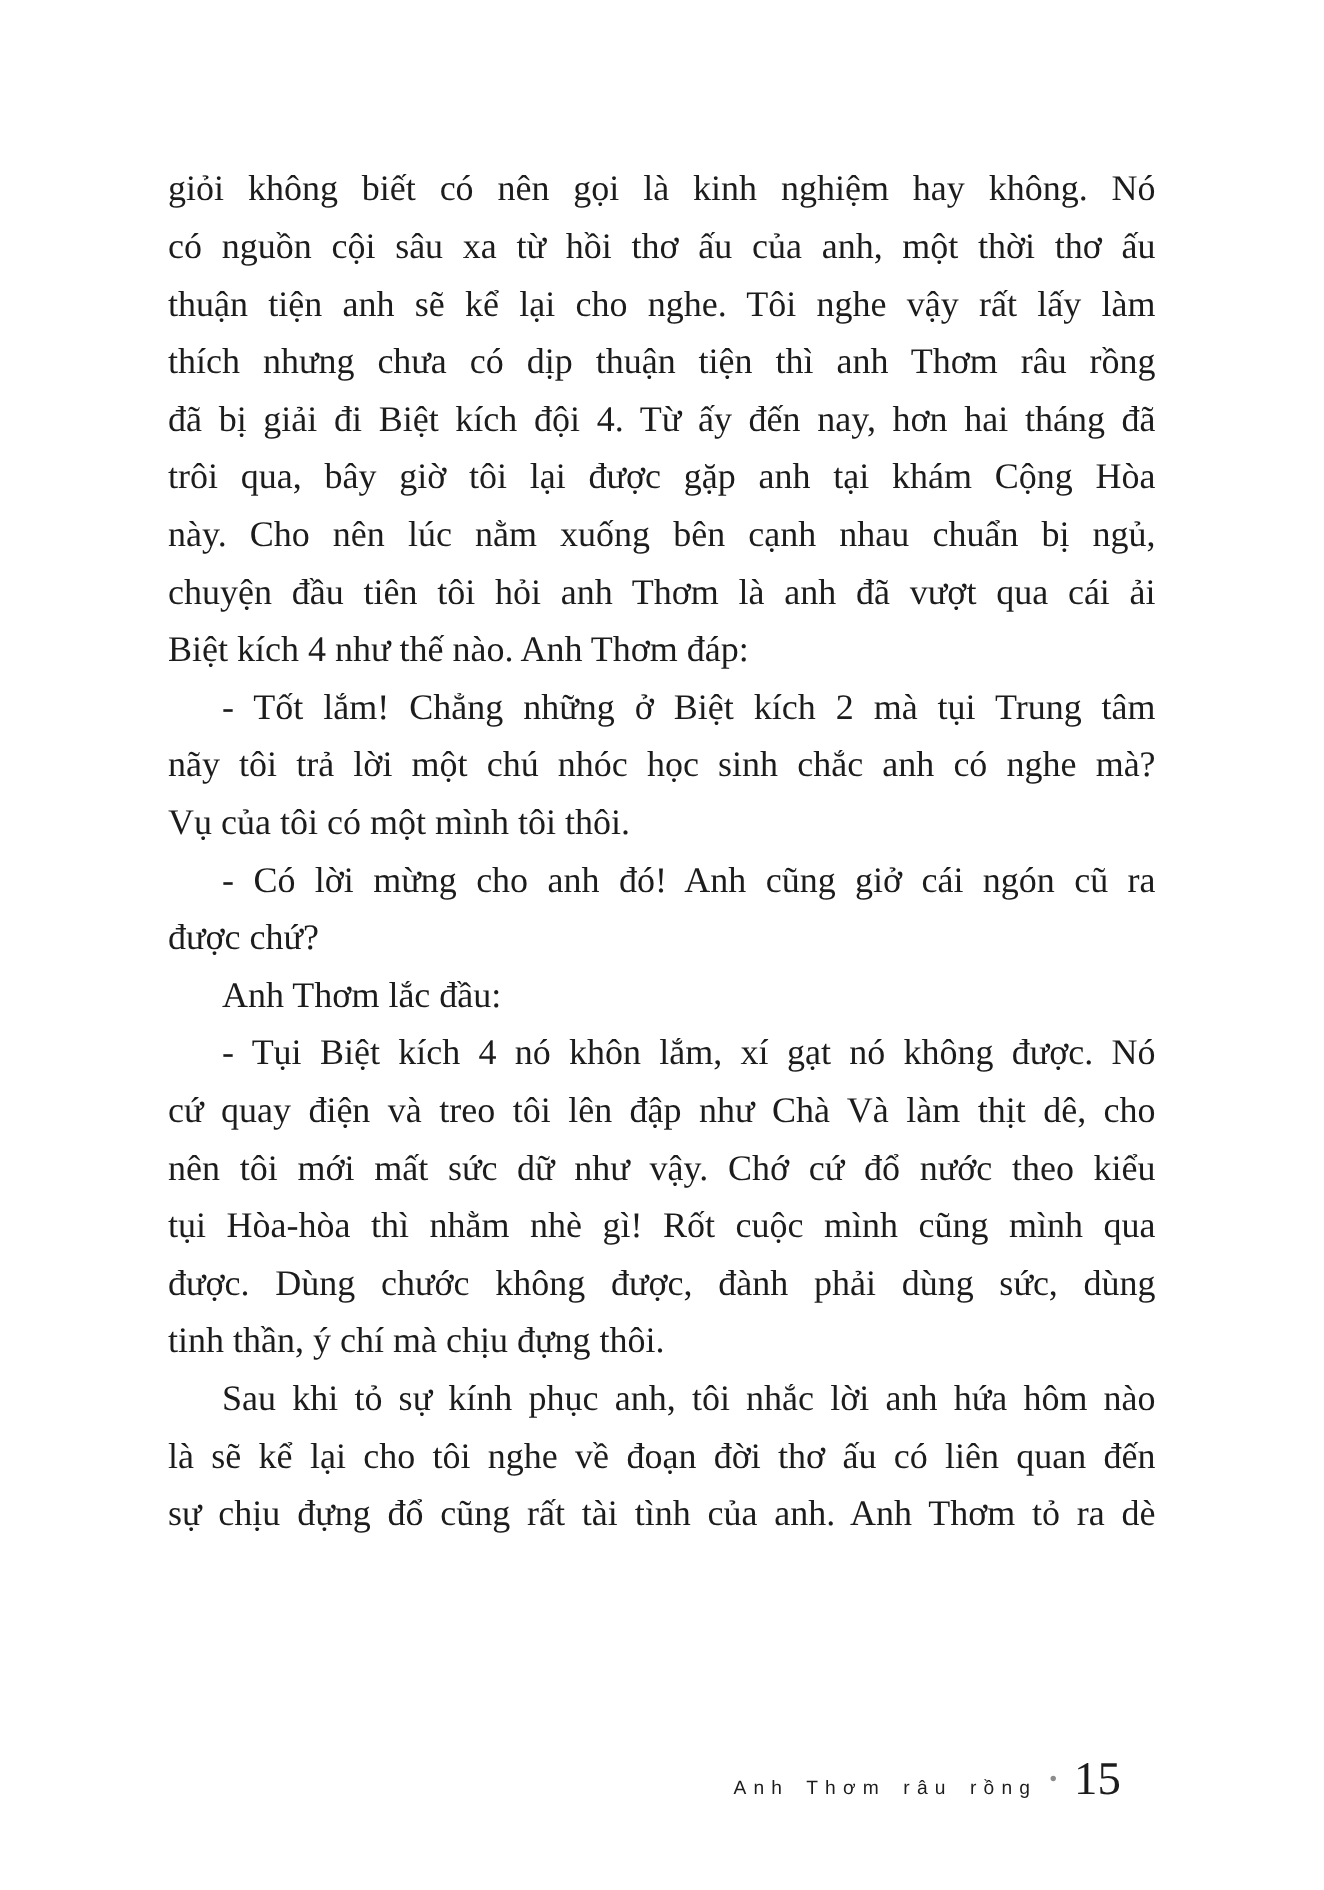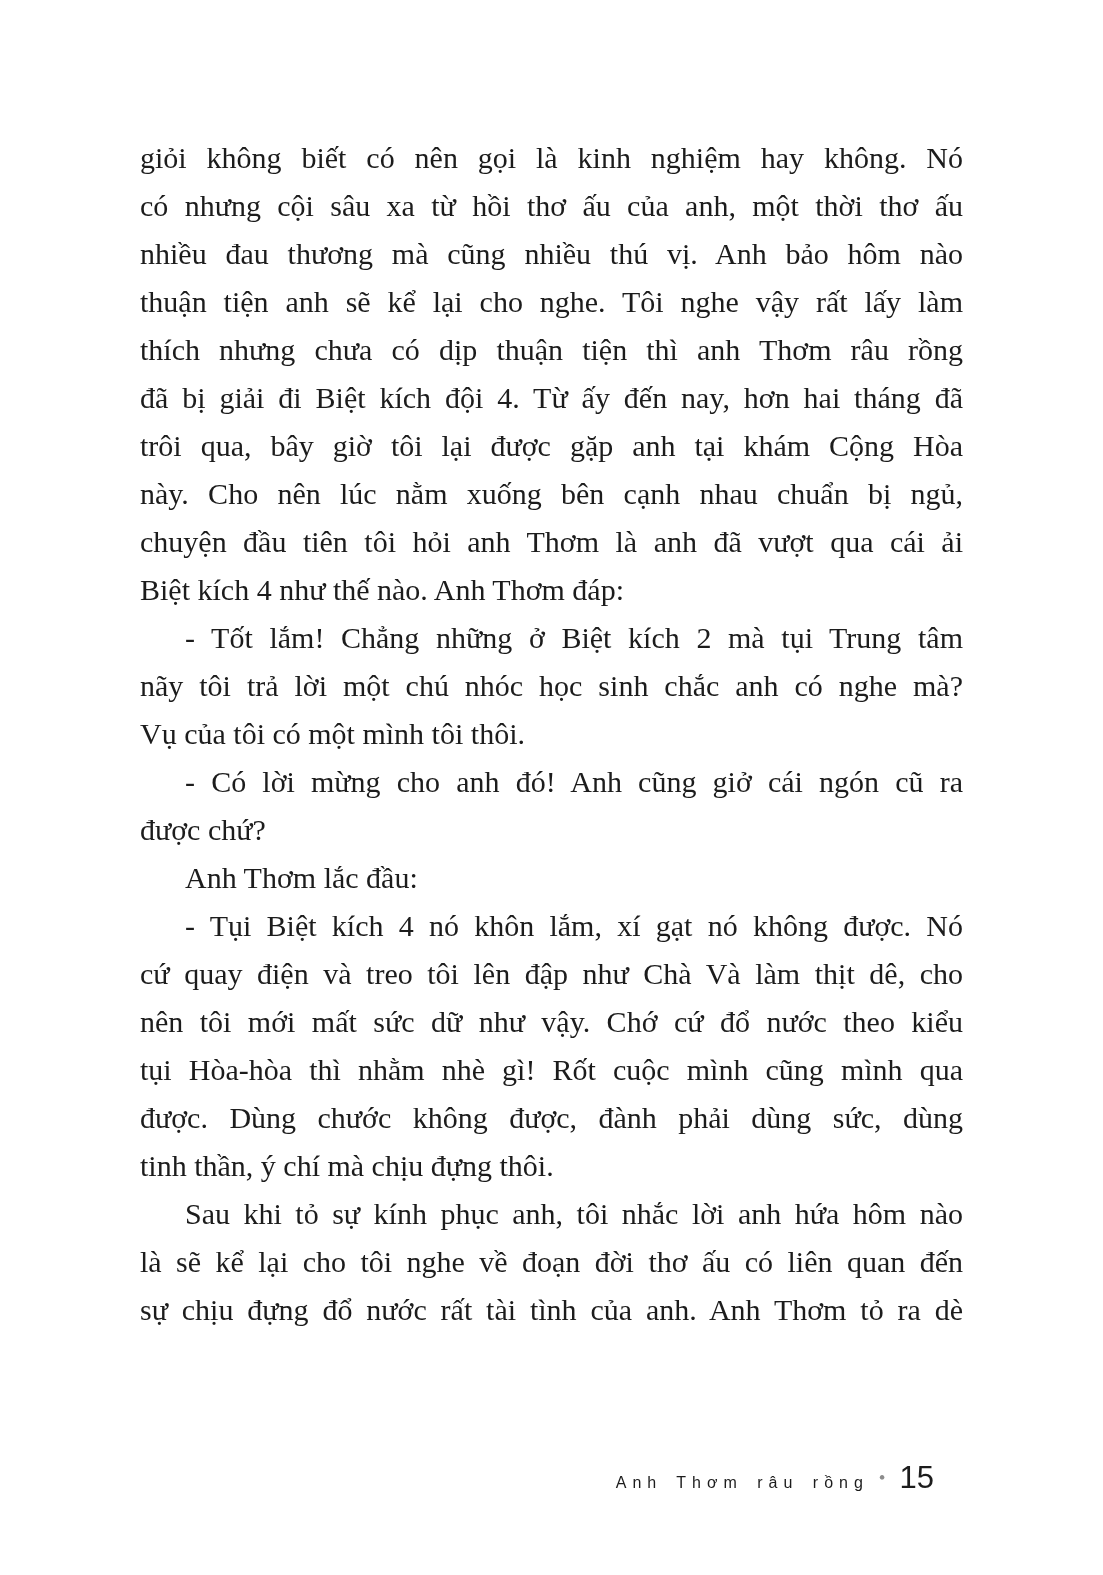--- a/index.html
+++ b/index.html
@@ -58,35 +58,34 @@
     word-spacing: 4px;
     color: var(--text-color, #1c1c1c);
   }
   .footer-dot {
     color: var(--sep-color, #8c8c8c);
     font-size: 19px;
     margin: 0 14px 0 10px;
     align-self: center;
   }
   .footer-page-number {
-    font-family: Liberation Sans, sans-serif;
-    font-size: 31px;
+    font-family: Liberation Serif, serif;
+    font-size: 39px;
     color: var(--text-color, #1c1c1c);
   }
 </style>
 </head>
 <body>
 
 <div class="book-page" style="--page-bg: #ffffff; --text-color: #1c1c1c; --sep-color: #8c8c8c;">
 
   <main class="text-block" id="text-block">
       <div class="paragraph">
         <div class="text-line">giỏi không biết có nên gọi là kinh nghiệm hay không. Nó</div>
-        <div class="text-line">có nhưng cội sâu xa từ hồi thơ ấu của anh, một thời thơ ấu</div>
-        <div class="text-line">nhiều đau thương mà cũng nhiều thú vị. Anh bảo hôm nào</div>
+        <div class="text-line">có nguồn cội sâu xa từ hồi thơ ấu của anh, một thời thơ ấu</div>
         <div class="text-line">thuận tiện anh sẽ kể lại cho nghe. Tôi nghe vậy rất lấy làm</div>
         <div class="text-line">thích nhưng chưa có dịp thuận tiện thì anh Thơm râu rồng</div>
         <div class="text-line">đã bị giải đi Biệt kích đội 4. Từ ấy đến nay, hơn hai tháng đã</div>
         <div class="text-line">trôi qua, bây giờ tôi lại được gặp anh tại khám Cộng Hòa</div>
         <div class="text-line">này. Cho nên lúc nằm xuống bên cạnh nhau chuẩn bị ngủ,</div>
         <div class="text-line">chuyện đầu tiên tôi hỏi anh Thơm là anh đã vượt qua cái ải</div>
         <div class="text-line last">Biệt kích 4 như thế nào. Anh Thơm đáp:</div>
       </div>
       <div class="paragraph">
         <div class="text-line indent">- Tốt lắm! Chẳng những ở Biệt kích 2 mà tụi Trung tâm</div>
@@ -104,21 +103,21 @@
         <div class="text-line indent">- Tụi Biệt kích 4 nó khôn lắm, xí gạt nó không được. Nó</div>
         <div class="text-line">cứ quay điện và treo tôi lên đập như Chà Và làm thịt dê, cho</div>
         <div class="text-line">nên tôi mới mất sức dữ như vậy. Chớ cứ đổ nước theo kiểu</div>
         <div class="text-line">tụi Hòa-hòa thì nhằm nhè gì! Rốt cuộc mình cũng mình qua</div>
         <div class="text-line">được. Dùng chước không được, đành phải dùng sức, dùng</div>
         <div class="text-line last">tinh thần, ý chí mà chịu đựng thôi.</div>
       </div>
       <div class="paragraph">
         <div class="text-line indent">Sau khi tỏ sự kính phục anh, tôi nhắc lời anh hứa hôm nào</div>
         <div class="text-line">là sẽ kể lại cho tôi nghe về đoạn đời thơ ấu có liên quan đến</div>
-        <div class="text-line">sự chịu đựng đổ nước rất tài tình của anh. Anh Thơm tỏ ra dè</div>
+        <div class="text-line">sự chịu đựng đổ cũng rất tài tình của anh. Anh Thơm tỏ ra dè</div>
       </div>
     </main>
 
   <footer class="running-footer">
     <span class="footer-title">Anh Thơm râu rồng</span>
     <span class="footer-dot">•</span>
     <span class="footer-page-number">15</span>
   </footer>
 
 </div>

